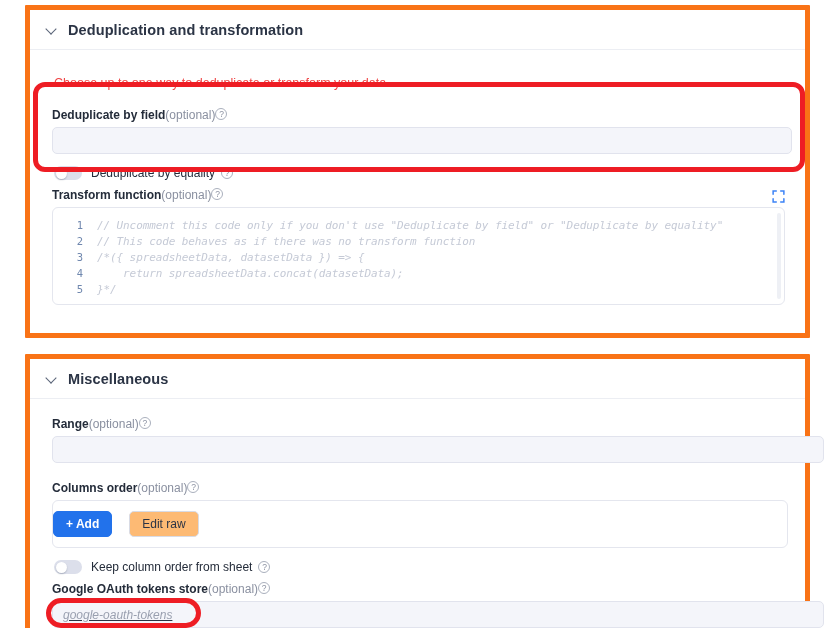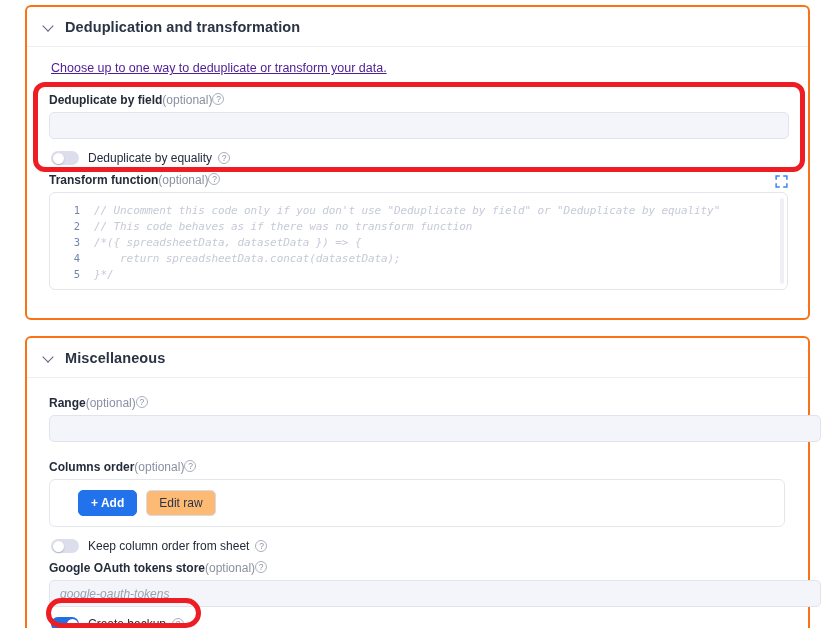--- a/index.html
+++ b/index.html
@@ -18,22 +18,22 @@
     position: relative;
     width: 830px;
     height: 628px;
     background: #ffffff;
     padding: 5px 20px 0 25px;
   }
 
   
   .panel {
     background: #ffffff;
-    border: 2px solid #f97316;
-    border-radius: 6px;
+    border: 5px solid #f97316;
+    border-radius: 1px;
     width: 785px;
     margin-bottom: 16px;
   }
 
   .panel-header {
     display: flex;
     align-items: center;
     gap: 10px;
     height: 40px;
     padding: 0 16px;
@@ -58,23 +58,22 @@
     width: 7px; height: 7px;
     border-right: 1.6px solid #5a6478;
     border-bottom: 1.6px solid #5a6478;
     transform: rotate(45deg);
   }
 
   .panel-body { padding: 14px 20px 16px 22px; }
 
   .helper-text {
     font-size: 12.5px;
-    color: #4c1d95;
-    margin: 0 0 18px 2px;
-    text-decoration: underline;
+    color: #ef4444;
+    margin: 12px 0 18px 2px;
   }
 
   
   .field { margin-bottom: 12px; }
 
   .field-label {
     font-size: 12px;
     font-weight: 700;
     color: #242c3a;
     margin-bottom: 5px;
@@ -205,24 +204,24 @@
     width: 4px;
     border-radius: 3px;
     background: #eef0f5;
   }
 
   
   .box-area {
     border: 1px solid #e4e6ee;
     border-radius: 6px;
     background: #ffffff;
-    padding: 10px 28px;
+    padding: 10px 0;
     width: 736px;
     display: flex;
-    gap: 9px;
+    gap: 17px;
     align-items: center;
   }
   .btn {
     height: 26px;
     border-radius: 5px;
     font-size: 12px;
     font-weight: 600;
     padding: 0 12px;
     display: inline-flex;
     align-items: center;

